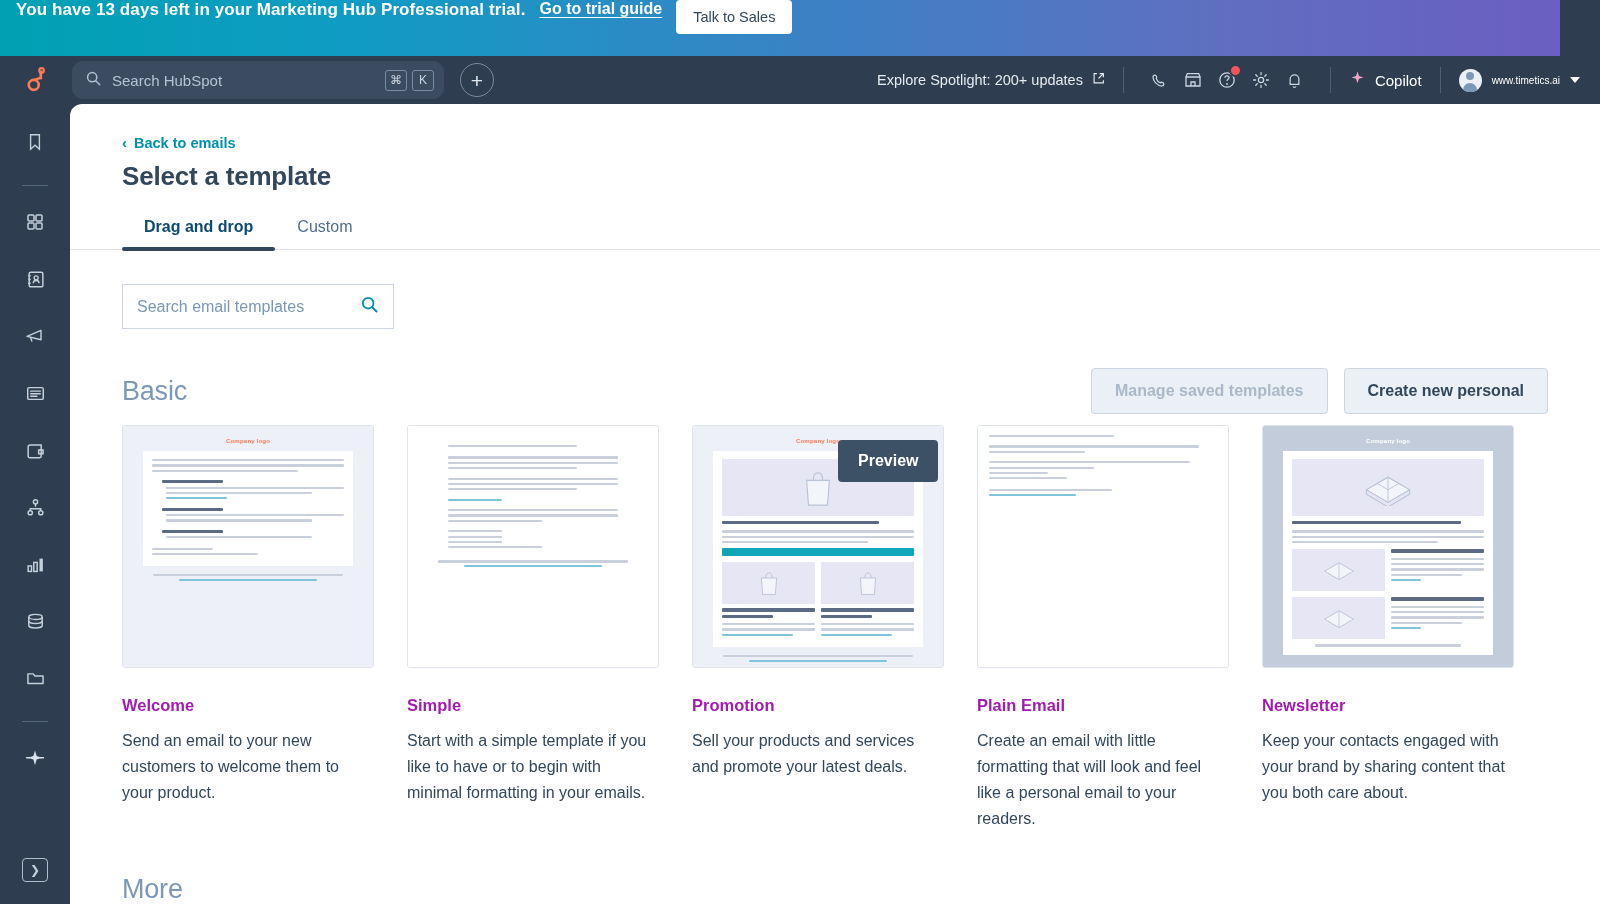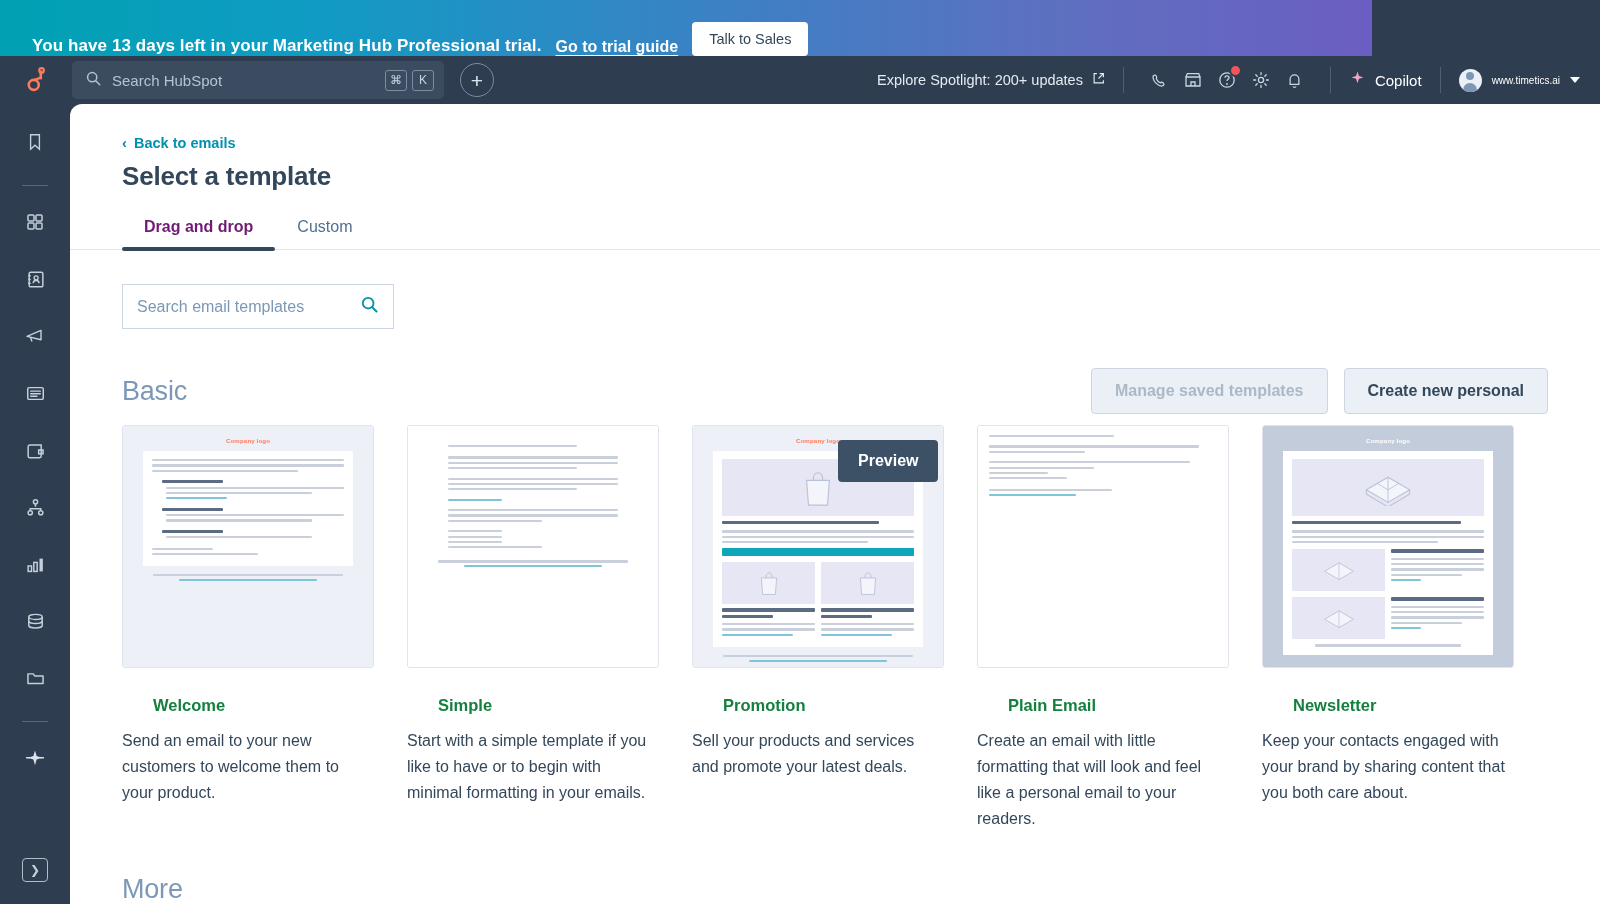--- a/index.html
+++ b/index.html
@@ -5,24 +5,24 @@
   * { box-sizing: border-box; margin: 0; padding: 0; }
   html, body {
     width: 1600px; height: 904px;
     font-family: "Liberation Sans", sans-serif;
     background: #2e3d4f;
     overflow: hidden;
   }
 
   
   .trial-banner {
-    height: 56px; width: 1372px;
+    height: 56px; width: 1560px;
     background: linear-gradient(90deg, #00a1b2 0%, #0f9cc4 22%, #3f7fc4 55%, #5f6fc0 78%, #6b5ec2 100%);
-    display: flex; align-items: flex-end; gap: 14px;
-    padding-left: 32px;
+    display: flex; align-items: flex-start; gap: 14px;
+    padding-left: 16px;
     position: relative; z-index: 5;
   }
   .trial-text {
     color: #ffffff; font-size: 17px; font-weight: bold; letter-spacing: .1px;
   }
   .trial-link {
     color: #ffffff; font-size: 16px; font-weight: bold;
     text-decoration: underline; text-underline-offset: 3px; cursor: pointer;
   }
   .talk-sales {
@@ -37,21 +37,21 @@
     background: #2e3d4f;
     display: flex; align-items: center;
     padding: 0 20px 0 18px;
     position: relative; z-index: 4;
   }
   .hs-logo { width: 38px; display: flex; justify-content: center; align-items: center; }
   .hs-logo svg { display: block; }
 
   .search-box {
     margin-left: 16px; width: 372px; height: 38px;
-    background: #3b4b60; border-radius: 5px;
+    background: #3b4b60; border-radius: 11px;
     display: flex; align-items: center; padding: 0 10px 0 14px;
   }
   .search-box .mag { flex: 0 0 auto; opacity: .85; }
   .search-box input {
     flex: 1; background: transparent; border: none; outline: none;
     color: #cbd6e2; font-size: 15px; font-family: inherit; margin-left: 11px;
   }
   .search-box input::placeholder { color: #b6c3d2; }
   .kbd-group { display: flex; gap: 5px; }
   .kbd {
@@ -125,21 +125,21 @@
   }
 
   .tabs {
     display: flex; gap: 0; margin-top: 26px;
     border-bottom: 1px solid #dfe3eb; padding-left: 52px;
   }
   .tab {
     font-size: 16px; color: #506e91; padding: 0 22px 13px;
     cursor: pointer; position: relative; background: none; border: none; font-family: inherit;
   }
-  .tab.active { color: #701a75; font-weight: bold; }
+  .tab.active { color: #0c4a6e; font-weight: bold; }
   .tab.active::after {
     content: ""; position: absolute; left: 0; right: 0; bottom: -2px;
     height: 4px; background: #33475b; border-radius: 3px;
   }
 
   .content { padding: 0 52px; position: relative; }
 
   .tmpl-search {
     margin-top: 34px; width: 272px; height: 45px;
     border: 1px solid #cbd6e2; border-radius: 0; background: #fff;
@@ -173,21 +173,21 @@
   .cards {
     display: grid; grid-template-columns: repeat(5, 252px);
     column-gap: 33px; margin-top: 18px;
   }
   .card { position: relative; }
   .thumb {
     width: 252px; height: 243px; border: 1px solid #dfe3eb; border-radius: 3px;
     overflow: hidden; cursor: pointer; position: relative; background: #fff;
   }
   .card-title {
-    font-size: 16.5px; font-weight: bold; color: #15803d; margin-top: 28px; margin-left: 31px;
+    font-size: 16.5px; font-weight: bold; color: #a21caf; margin-top: 28px;
   }
   .card-desc {
     font-size: 16px; color: #33475b; line-height: 1.62; margin-top: 13px;
   }
 
   
   .tb-wrap { position: absolute; inset: 0; }
   .tb-bg-lilac { background: #eef0f8; }
   .tb-bg-white { background: #ffffff; }
   .tb-bg-steel { background: #c2ccda; }

